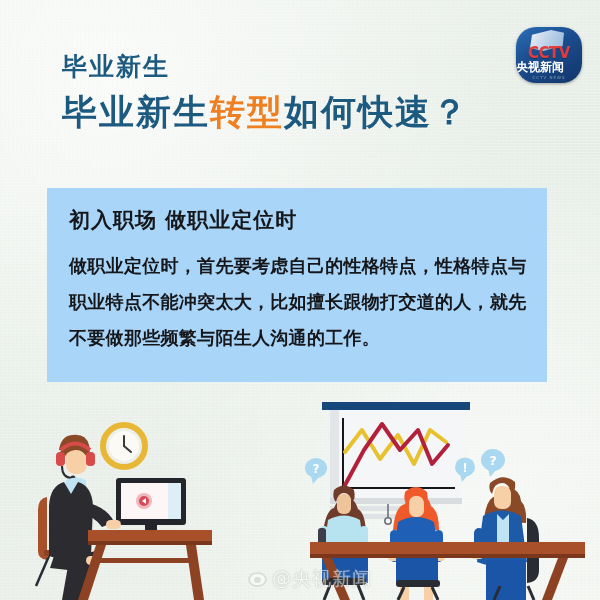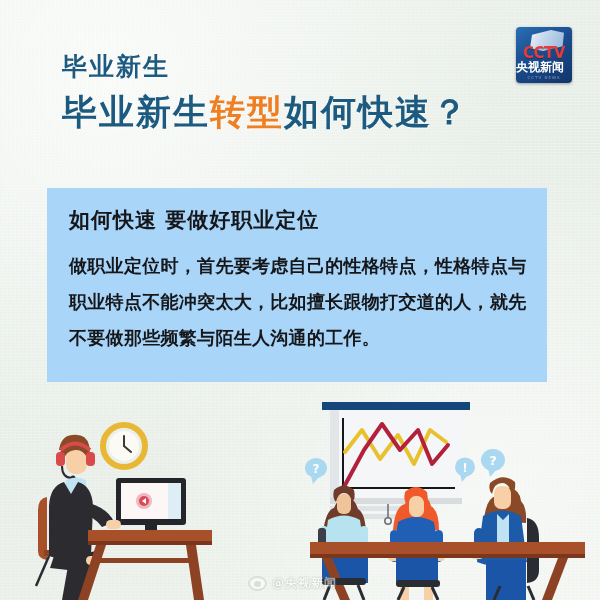--- a/index.html
+++ b/index.html
@@ -33,22 +33,22 @@
     opacity: .5;
     background-image:
       repeating-linear-gradient(0deg, rgba(255,255,255,0.45) 0 1px, rgba(0,0,0,0) 1px 3px),
       repeating-linear-gradient(90deg, rgba(0,0,0,0.018) 0 1px, rgba(0,0,0,0) 1px 4px);
   }
 
   
   #cctv-logo {
     position: absolute;
     left: 516px; top: 27px;
-    width: 56px; height: 56px;
-    border-radius: 4px;
+    width: 66px; height: 56px;
+    border-radius: 20px;
     background: linear-gradient(150deg, #2b6fb5 0%, #1b4d8f 42%, #12356a 100%);
     box-shadow: 0 1px 3px rgba(0,0,0,.35);
     overflow: hidden;
   }
   #cctv-flag {
     position: absolute; left: 14px; top: 3px;
     width: 34px; height: 22px;
     background: linear-gradient(115deg, #ffffff 0%, #cfe0f2 45%, #9fc0e0 100%);
     clip-path: polygon(6% 22%, 62% 0%, 100% 12%, 96% 74%, 38% 96%, 0% 82%);
     opacity: .92;
@@ -135,22 +135,22 @@
     border: 2px solid #c9cfca;
     position: relative;
   }
   #wb-eye::after {
     content: "";
     position: absolute; left: 4px; top: 3px;
     width: 7px; height: 6px; border-radius: 50%;
     background: #c9cfca;
   }
   #wb-text {
-    font-size: 12px;
-    font-weight: 700;
+    font-size: 19px;
+    font-weight: 400;
     color: #ffffff;
     text-shadow: 0 0 2px rgba(140,150,140,.9), 0 0 1px rgba(120,130,120,.8);
     letter-spacing: 1px;
   }
 </style>
 </head>
 <body>
 
 <div id="poster">
 
@@ -162,21 +162,21 @@
     <div id="cctv-cn">央视新闻</div>
     <div id="cctv-sub">CCTV NEWS</div>
   </div>
 
   <div id="headline">
     <div id="hl-line1" class="hl-line">毕业新生</div>
     <div id="hl-line2" class="hl-line"><span>毕业新生</span><span class="hl-accent">转型</span><span>如何快速？</span></div>
   </div>
 
   <div id="card">
-    <div id="card-title">如何快速 要做好职业定位</div>
+    <div id="card-title">初入职场 做职业定位时</div>
     <div id="card-body">做职业定位时，首先要考虑自己的性格特点，性格特点与职业特点不能冲突太大，比如擅长跟物打交道的人，就先不要做那些频繁与陌生人沟通的工作。</div>
   </div>
 
   <svg id="illustration" viewBox="0 0 600 210">
 
     <g>
 
       <rect x="322" y="12" width="148" height="8" fill="#16477a"></rect>
 
       <rect x="330" y="20" width="132" height="88" fill="#f4f6f7"></rect>

